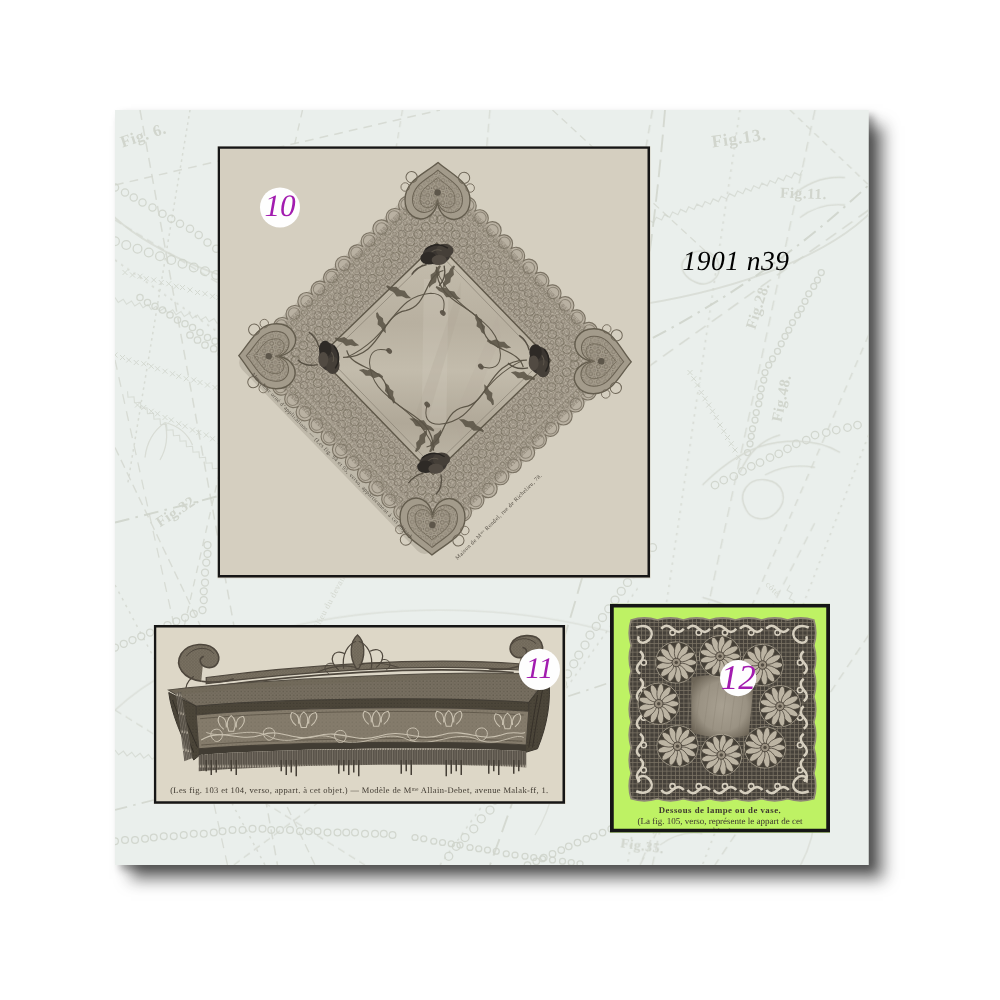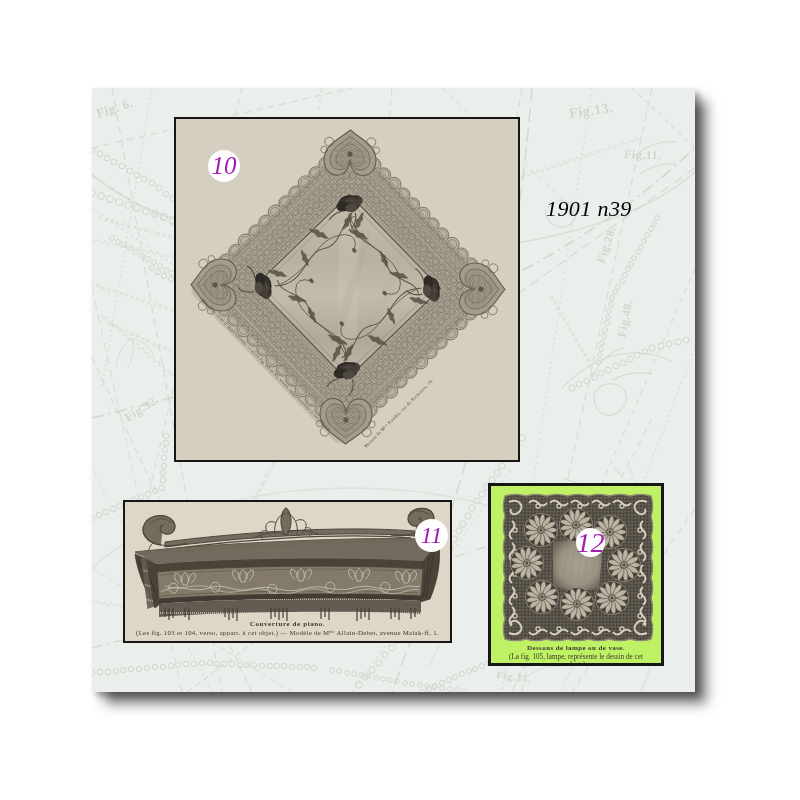--- a/index.html
+++ b/index.html
@@ -1279,21 +1279,20 @@
         <path d="M236,106 v11" stroke="#453f36" stroke-width="1.2"></path>
         <path d="M240,106 v9" stroke="#453f36" stroke-width="1.2"></path>
         <path d="M244,106 v12" stroke="#453f36" stroke-width="1.2"></path>
         <path d="M266,106 v11" stroke="#453f36" stroke-width="1.2"></path>
         <path d="M270,106 v9" stroke="#453f36" stroke-width="1.2"></path>
         <path d="M274,106 v12" stroke="#453f36" stroke-width="1.2"></path>
         <path d="M286,106 v11" stroke="#453f36" stroke-width="1.2"></path>
         <path d="M290,106 v9" stroke="#453f36" stroke-width="1.2"></path>
       </svg>
 
-<div class="cap" style="top:118px;font-size:7px;font-weight:bold;letter-spacing:0.6px">Couverture de piano.</div>
 
 <div class="cap" style="top:126.5px;font-size:6.8px;letter-spacing:0.3px">(Les fig. 103 et 104, verso, appart. à cet objet.) — Modèle de Mᵐᵉ Allain-Debet, avenue Malak-ff, 1.</div>
 </div>
 
 <div class="badge" style="left:323px;top:431px;width:33px;height:33px;font-size:24px">11</div>
 
 <div class="frame" style="left:396px;top:395px;width:176px;height:183px;border-width:3px;background:#bef264">
 
 <svg width="172" height="179" viewBox="0 0 172 179" style="position:absolute;left:0;top:0">
         <defs>
@@ -1505,18 +1504,18 @@
           <ellipse cx="1.2" cy="-9.5" rx="6.6" ry="2.6" fill="#bcb4a3" stroke="#4e473d" stroke-width="0.6" transform="rotate(277 1.2 -9.5)"></ellipse>
           <ellipse cx="5.4" cy="-7.9" rx="6.6" ry="2.6" fill="#bcb4a3" stroke="#4e473d" stroke-width="0.6" transform="rotate(305 5.4 -7.9)"></ellipse>
           <ellipse cx="8.5" cy="-4.4" rx="6.6" ry="2.6" fill="#bcb4a3" stroke="#4e473d" stroke-width="0.6" transform="rotate(332 8.5 -4.4)"></ellipse>
           <circle cx="0" cy="0" r="3.4" fill="#9a9181" stroke="#4a443a" stroke-width="0.7"></circle>
           <circle cx="0" cy="0" r="1.4" fill="#544d42"></circle>
         </g>
       </svg>
 
 <div class="cap" style="top:158px;font-size:7px;font-weight:bold;letter-spacing:0.4px">Dessous de lampe ou de vase.</div>
 
-<div class="cap" style="top:166.5px;font-size:7.2px">(La fig. 105, lampe, représente le dessin  de cet</div>
+<div class="cap" style="top:166.5px;font-size:7.2px">(La fig. 105, verso, représente le appart  de cet</div>
 
 <div class="cap" style="top:174.5px;font-size:7.2px">objet.)</div>
 </div>
 
 <div class="badge" style="left:484px;top:440px;width:29px;height:29px;font-size:28px">12</div>
 </div>
 </body></html>

